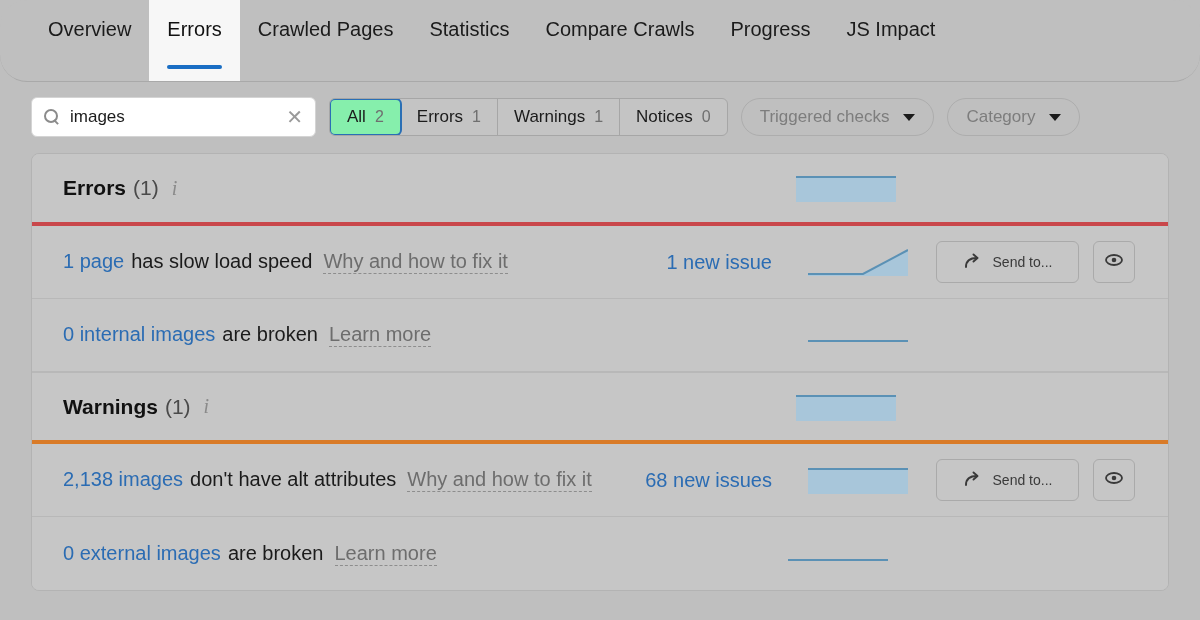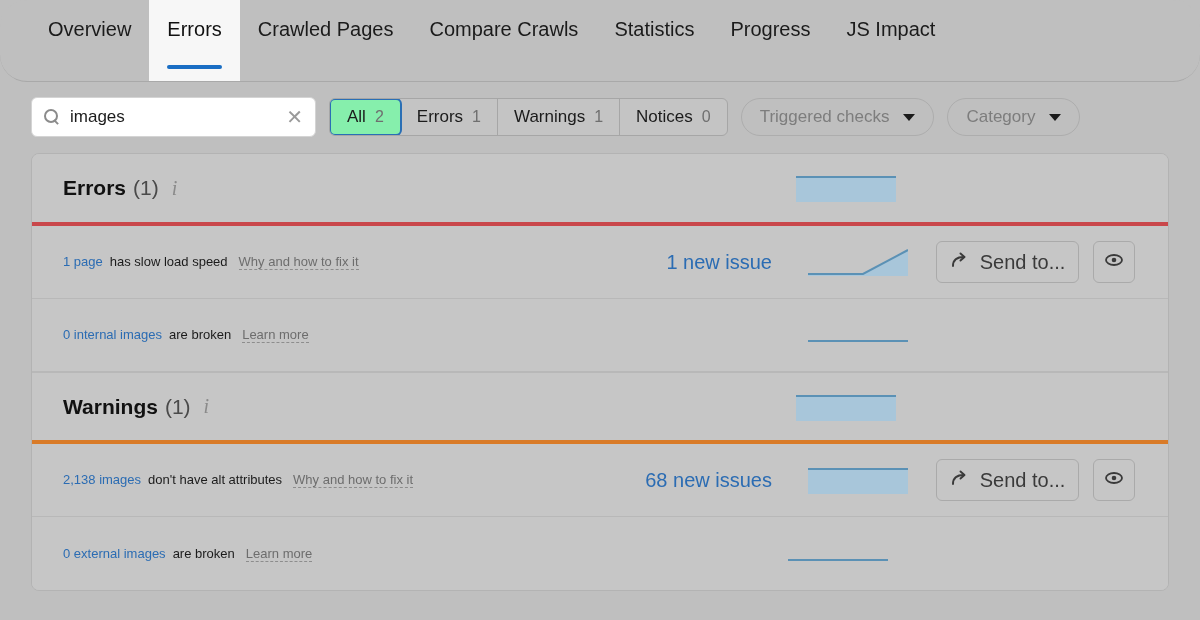--- a/index.html
+++ b/index.html
@@ -201,21 +201,21 @@
     height: 73px;
     display: flex;
     align-items: center;
     padding: 0 22px 0 31px;
     border-bottom: 1px solid #b8b8b8;
     background: #c6c6c6;
   }
   .row:last-child { border-bottom: none; gap: 20px; }
 
   .row-text {
-    font-size: 13px;
+    font-size: 20px;
     color: #1b1b1b;
     display: flex;
     align-items: baseline;
     gap: 7px;
     white-space: nowrap;
   }
   .lnk {
     color: #2b6cb3;
     cursor: pointer;
   }
@@ -247,21 +247,21 @@
     height: 42px;
     flex: 0 0 auto;
     width: 143px;
     border: 1px solid #aaaaaa;
     border-radius: 6px;
     background: #c6c6c6;
     display: flex;
     align-items: center;
     justify-content: center;
     gap: 10px;
-    font-size: 20px;
+    font-size: 14px;
     color: #3a3a3a;
     cursor: pointer;
   }
   .btn-eye {
     width: 42px; height: 42px;
     border: 1px solid #aaaaaa;
     border-radius: 6px;
     background: #c6c6c6;
     display: flex;
     align-items: center;
@@ -277,24 +277,24 @@
     <div class="tab">
       <span>Overview</span>
     </div>
     <div class="tab active">
       <span>Errors</span>
     </div>
     <div class="tab">
       <span>Crawled Pages</span>
     </div>
     <div class="tab">
+      <span>Statistics</span>
+    </div>
+    <div class="tab">
       <span>Compare Crawls</span>
-    </div>
-    <div class="tab">
-      <span>Statistics</span>
     </div>
     <div class="tab">
       <span>Progress</span>
     </div>
     <div class="tab">
       <span>JS Impact</span>
     </div>
   </div>
 
 <div class="toolbar">

